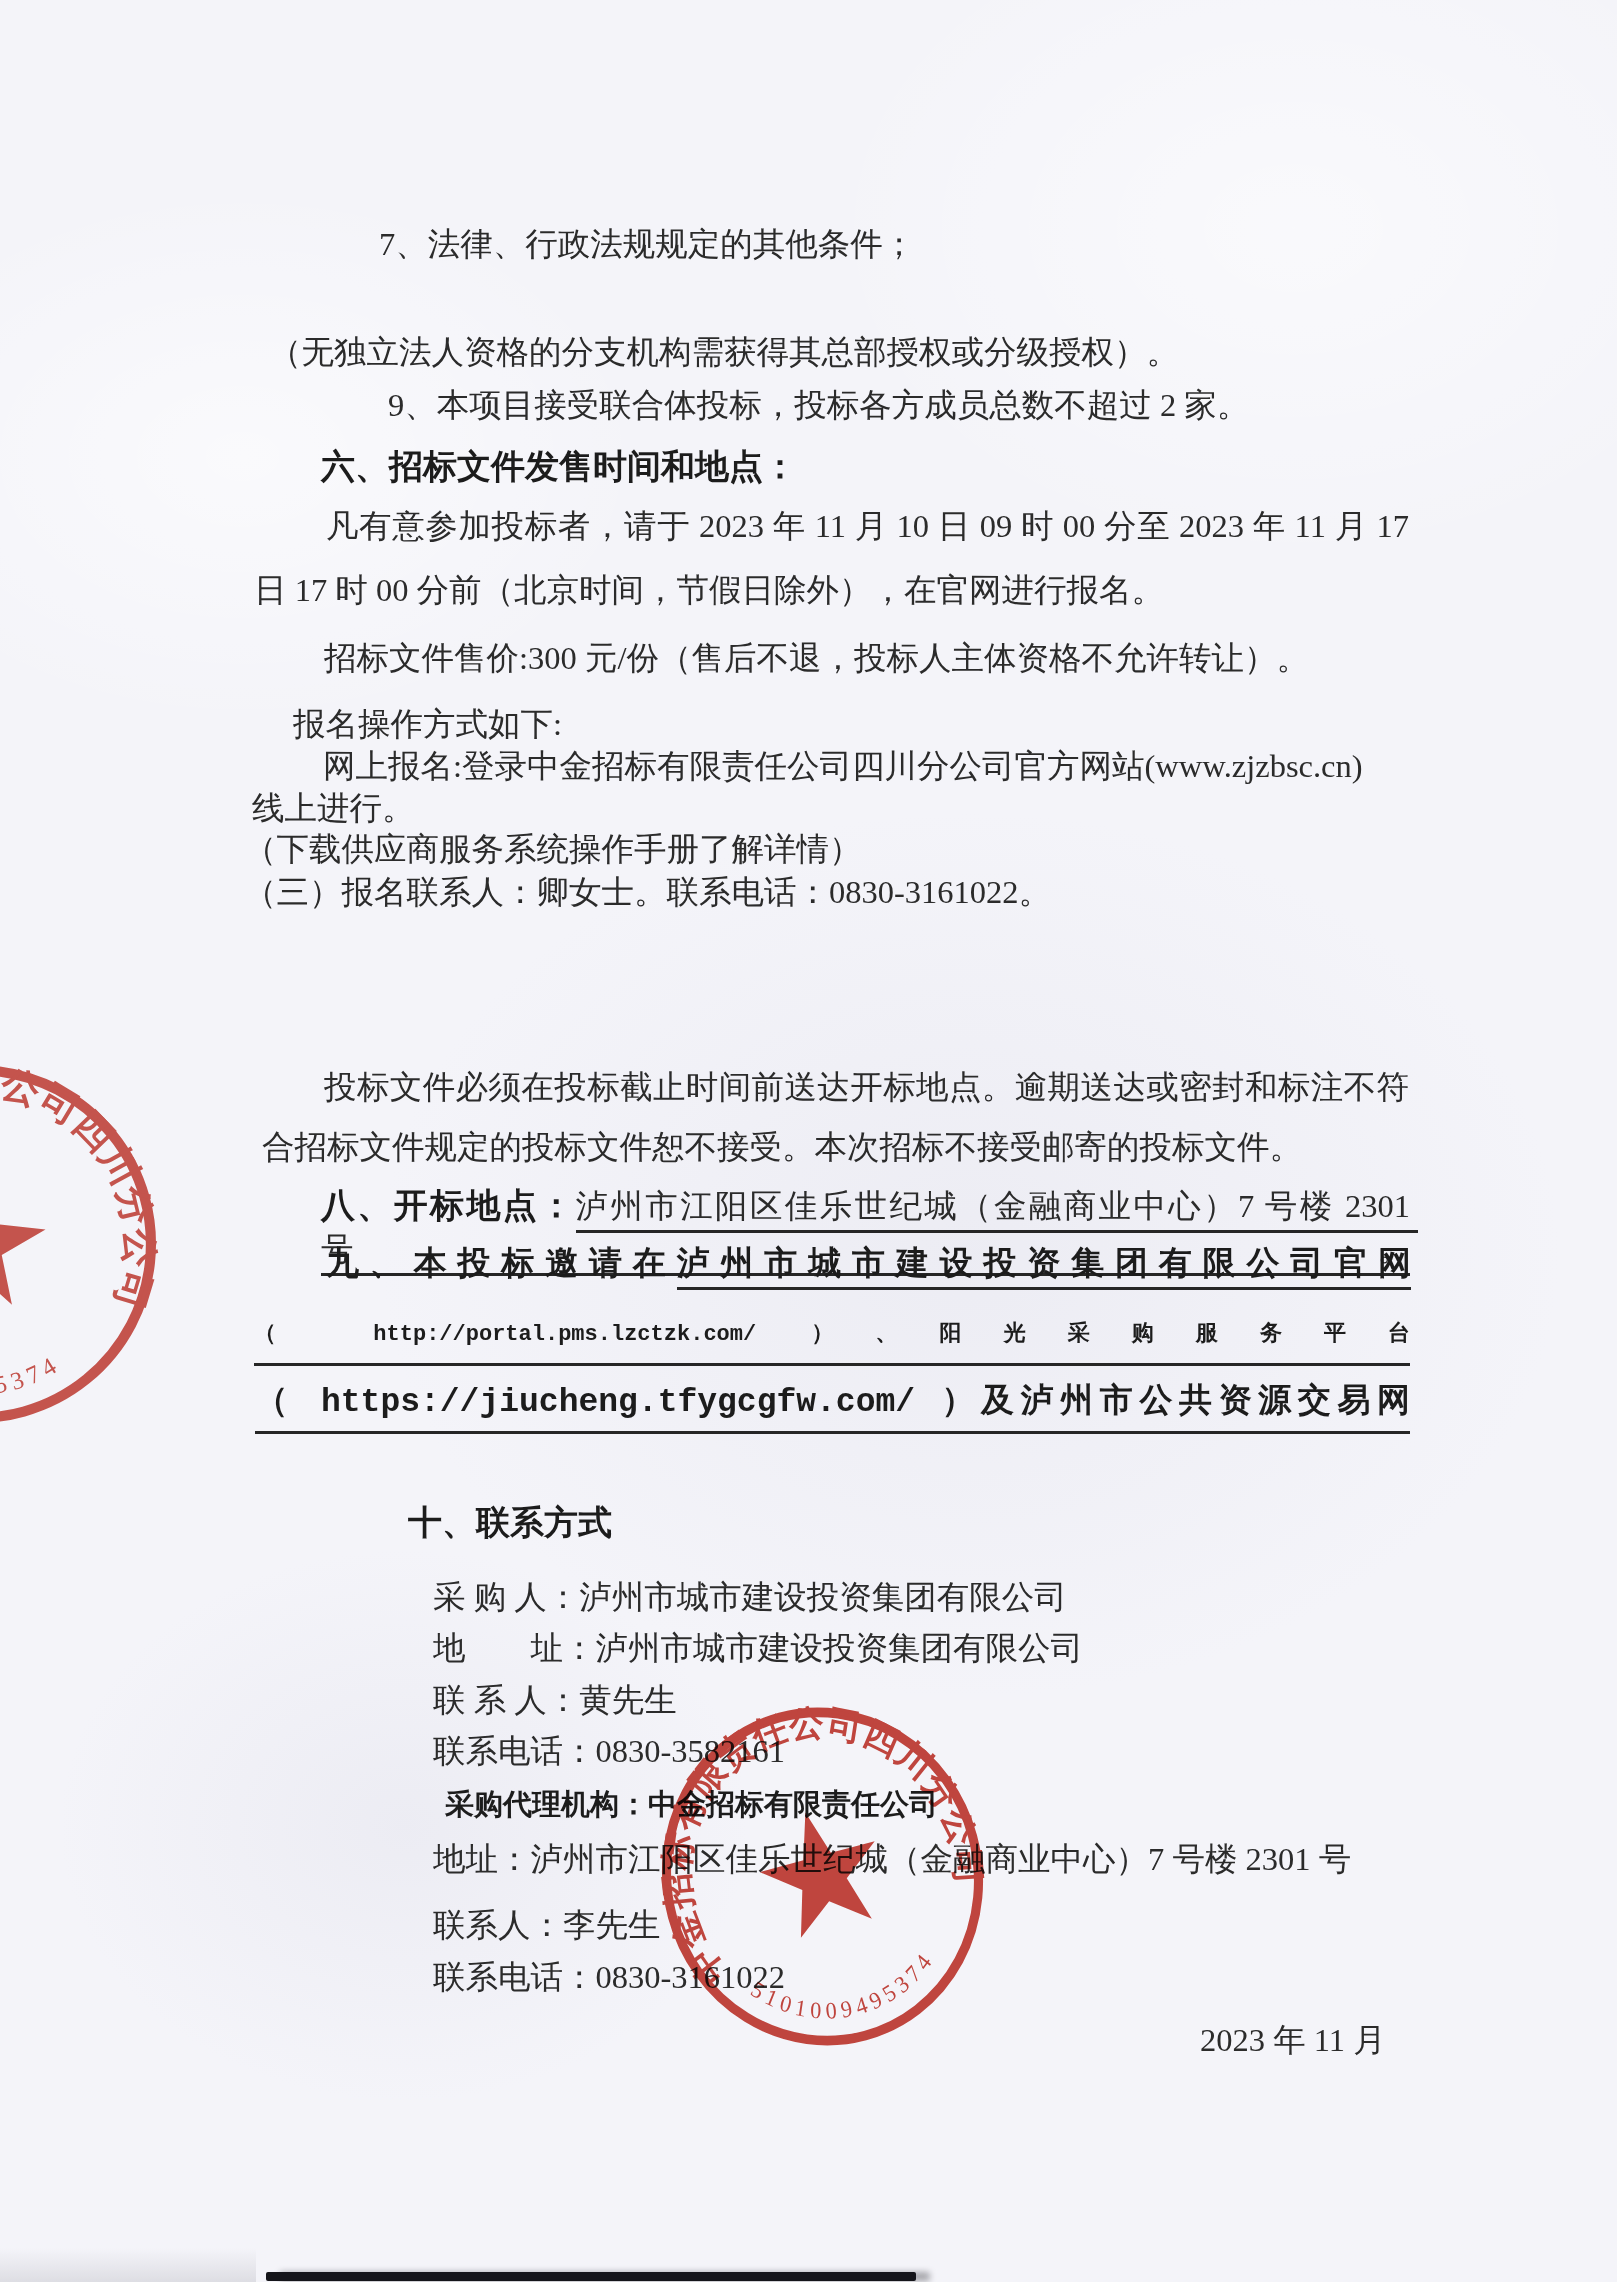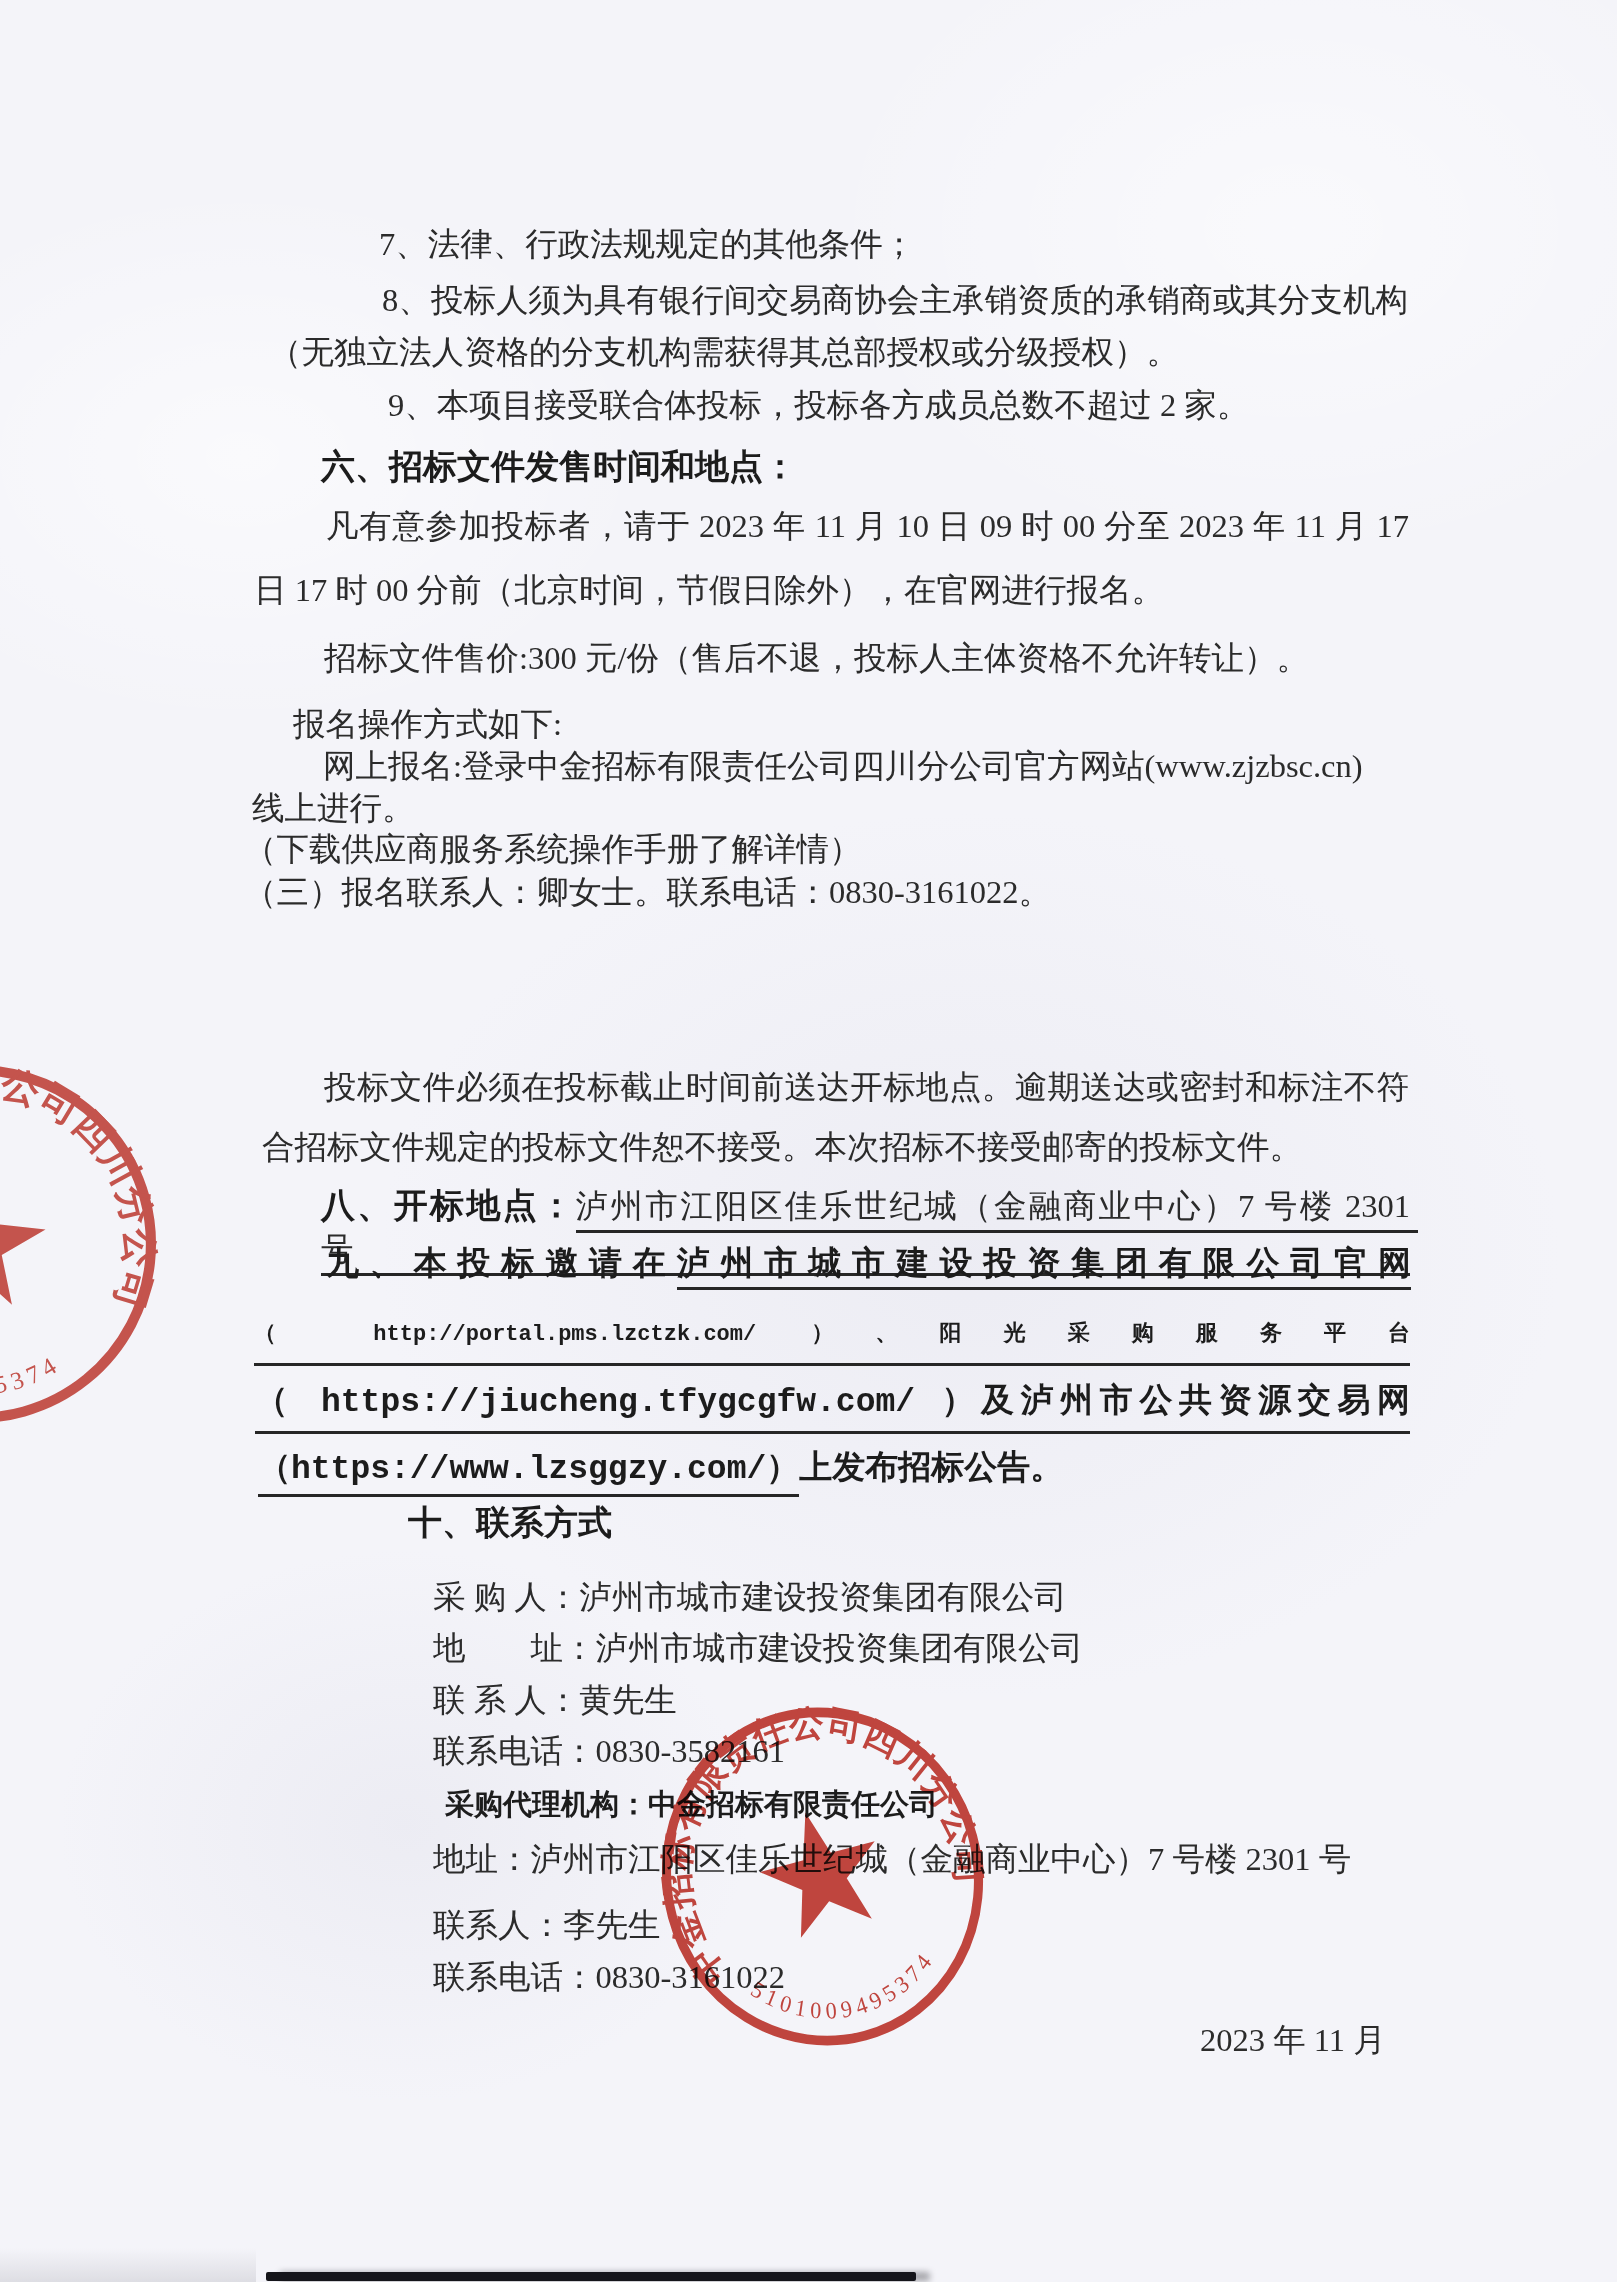--- a/index.html
+++ b/index.html
@@ -26,21 +26,20 @@
   .seal svg{display:block;}
   .scanbar{position:absolute; left:266px; top:2272px; width:650px; height:8.9px; background:#15151a; border-radius:2px; box-shadow:13.8px 0 5.9px rgba(20,20,25,.35);}
   .smudge{position:absolute; left:0; top:2248px; width:256px; height:34px; background:linear-gradient(to top, rgba(120,120,130,.18), rgba(120,120,130,0));}
 </style>
 </head>
 <body>
 
 <div class="page">
 
   <div class="ln" style="left:379px; top:223px;">7、法律、行政法规规定的其他条件；</div>
-  <div class="ln just" style="left:382px; top:279px; width:1026px;">8、投标人须为具有银行间交易商协会主承销资质的承销商或其分支机构</div>
   <div class="ln" style="left:269px; top:331px;">（无独立法人资格的分支机构需获得其总部授权或分级授权）。</div>
   <div class="ln" style="left:379px; top:384px;margin-left:9px;">9、本项目接受联合体投标，投标各方成员总数不超过 2 家。</div>
 
   <div class="ln bold big" style="left:321px; top:445px;">六、招标文件发售时间和地点：</div>
   <div class="ln just" style="left:326px; top:505px; width:1083px;">凡有意参加投标者，请于 2023 年 11 月 10 日 09 时 00 分至 2023 年 11 月 17</div>
   <div class="ln" style="left:254px; top:569px;">日 17 时 00 分前（北京时间，节假日除外），在官网进行报名。</div>
   <div class="ln" style="left:324px; top:637px;">招标文件售价:300 元/份（售后不退，投标人主体资格不允许转让）。</div>
   <div class="ln" style="left:293px; top:703px;">报名操作方式如下:</div>
   <div class="ln" style="left:323px; top:745px;">网上报名:登录中金招标有限责任公司四川分公司官方网站(www.zjzbsc.cn)</div>
   <div class="ln" style="left:252px; top:787px;">线上进行。</div>
@@ -48,21 +47,20 @@
   <div class="ln" style="left:244px; top:871px;">（三）报名联系人：卿女士。联系电话：0830-3161022。</div>
 
   <div class="ln just" style="left:324px; top:1066px; width:1085px;">投标文件必须在投标截止时间前送达开标地点。逾期送达或密封和标注不符</div>
   <div class="ln" style="left:262px; top:1126px;">合招标文件规定的投标文件恕不接受。本次招标不接受邮寄的投标文件。</div>
 
   <div class="ln just" style="left:321px; top:1184px; width:1089px;"><span class="bold big">八、开标地点：</span><span class="u4">泸州市江阳区佳乐世纪城（金融商业中心）7 号楼 2301 号。</span></div>
 
   <div class="ln just bold" style="left:326px; top:1241px; width:1085px; font-size:33px;"><span>九、本投标邀请在</span><span class="u4">泸州市城市建设投资集团有限公司官网</span></div>
   <div class="ln just bold ulineblock" style="left:254px; top:1311px; width:1156px; font-size:22px;"><span class="mono">（ http://portal.pms.lzctzk.com/ ）、</span><span>阳光采购服务平台</span></div>
   <div class="ln just bold ulineblock" style="left:255px; top:1378px; width:1155px; font-size:33px;"><span class="mono">（ https://jiucheng.tfygcgfw.com/ ）</span><span>及泸州市公共资源交易网</span></div>
-  <div class="ln bold" style="left:258px; top:1445px; font-size:33px;"><span class="mono u4">（https://www.lzsggzy.com/）</span><span>上发布招标公告。</span></div>
 
   <div class="ln bold big" style="left:408px; top:1501px;">十、联系方式</div>
 
   <div class="ln" style="left:433px; top:1576px;">采 购 人：泸州市城市建设投资集团有限公司</div>
   <div class="ln" style="left:433px; top:1627px;">地　　址：泸州市城市建设投资集团有限公司</div>
   <div class="ln" style="left:433px; top:1679px;">联 系 人：黄先生</div>
   <div class="ln" style="left:433px; top:1730px;">联系电话：0830-3582161</div>
 
   <div class="ln bold" style="left:445px; top:1783px; font-size:29px;">采购代理机构：中金招标有限责任公司</div>
   <div class="ln" style="left:433px; top:1838px;">地址：泸州市江阳区佳乐世纪城（金融商业中心）7 号楼 2301 号</div>

